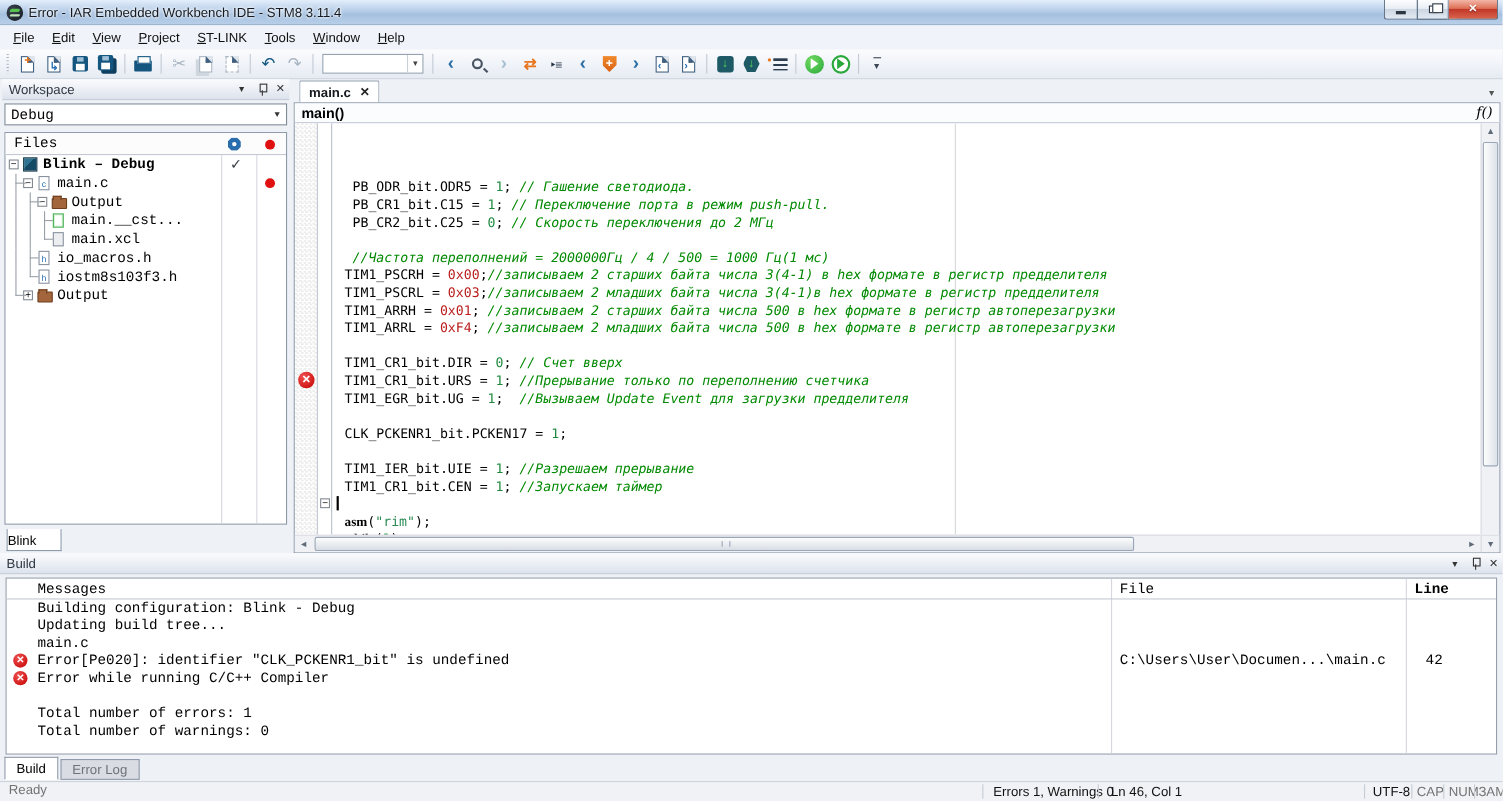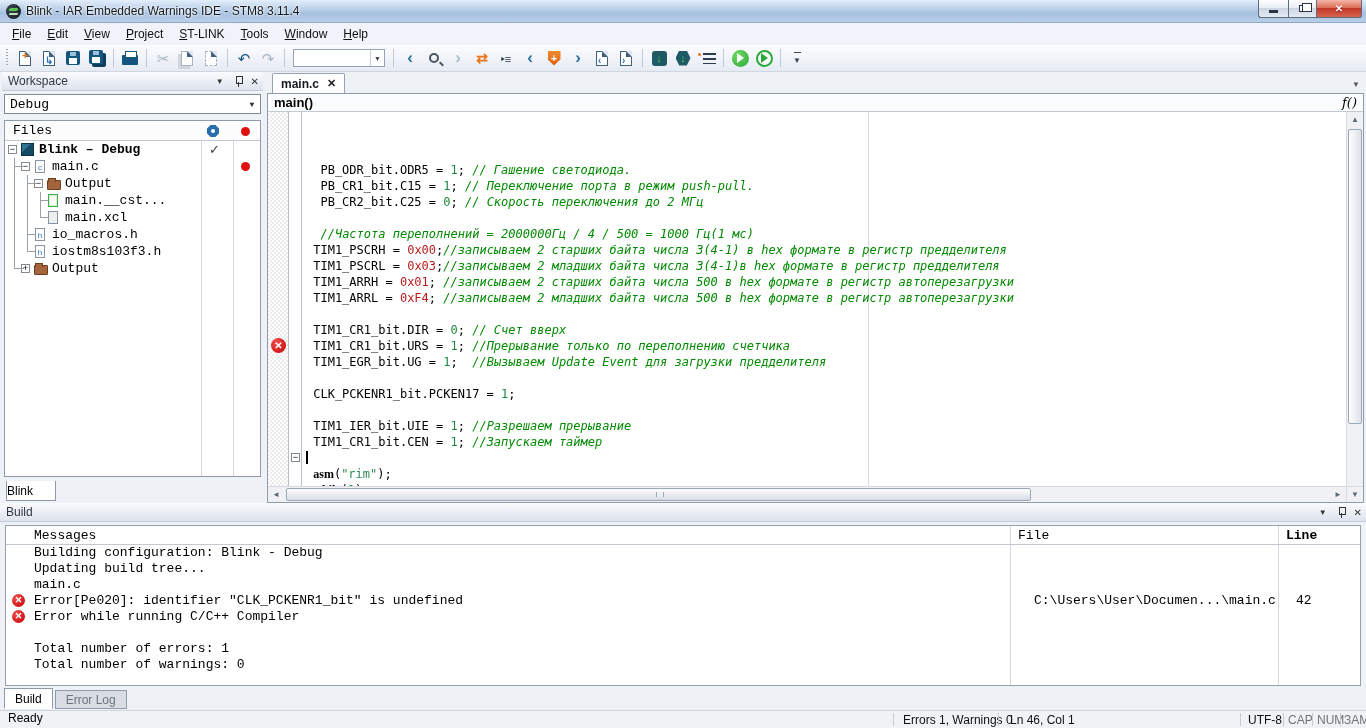--- a/index.html
+++ b/index.html
@@ -144,40 +144,40 @@
   .buildpanel { position:absolute; left:0; right:0; top:503px; height:207px; background:#eef1f6; }
   .build-content { position:absolute; left:5px; right:5px; top:22px; bottom:24px; border:1px solid #96a0ad; background:#fff; overflow:hidden; font-family:"Liberation Mono", monospace; font-size:13px; }
   .bc-colsep { position:absolute; top:0; bottom:0; width:1px; background:#d4d8de; }
   .build-headrow { height:19px; border-bottom:1px solid #c4c9d1; position:relative; }
   .bh-msg { position:absolute; left:28px; top:2px; }
   .bh-file { position:absolute; left:1012px; top:2px; }
   .bh-line { position:absolute; left:1280px; top:2px;font-weight:bold; }
   .build-row { height:16px; position:relative; white-space:pre; }
   .br-icon { position:absolute; left:6px; top:1px; width:13px; height:13px; border-radius:50%; background:radial-gradient(circle at 35% 30%, #f05050, #c40000); color:#fff; font-weight:bold; font-size:9px; text-align:center; line-height:13px; font-family:"Liberation Sans",sans-serif; }
   .br-msg { position:absolute; left:28px; }
-  .br-file { position:absolute; left:1012px;margin-left:16px; }
+  .br-file { position:absolute; left:1012px; }
   .br-line { position:absolute; left:1290px; }
   .build-tabs { position:absolute; left:4px; bottom:0; height:22px; display:flex; }
   .btab { height:21px; padding:0 10px; display:flex; align-items:center; border:1px solid #8f9bab; margin-right:2px; }
   .btab.active { background:#fff; color:#000; border-bottom:1px solid #fff; }
   .btab.inactive { background:#d9dce2; color:#6e747d; margin-top:2px; height:19px; }
 
   
   .statusbar { position:absolute; left:0; right:0; bottom:0; height:18px; background:#f0f2f5; border-top:1px solid #cfd4db; }
-  .sb-ready { position:absolute; left:8px; top:0; color:#000000; }
+  .sb-ready { position:absolute; left:8px; top:0; color:#737373; }
   .sb-cell { position:absolute; top:2px; color:#111; }
   .sb-div { position:absolute; top:2px; bottom:2px; width:1px; background:#c6ccd4; }
   .sb-gray { color:#737373; }
 </style>
 </head>
 <body>
 
 <div class="titlebar">
   <span class="app-icon"></span>
-  <span class="title-text">Blink - IAR Embedded Warnings IDE - STM8 3.11.4</span>
+  <span class="title-text">Error - IAR Embedded Workbench IDE - STM8 3.11.4</span>
   <div class="win-controls">
     <div class="wbtn min">
         <span class="min-glyph"></span>
       </div>
     <div class="wbtn max">
         <span class="max-glyph"></span>
       </div>
     <div class="wbtn close">
         <span>✕</span>
       </div>

